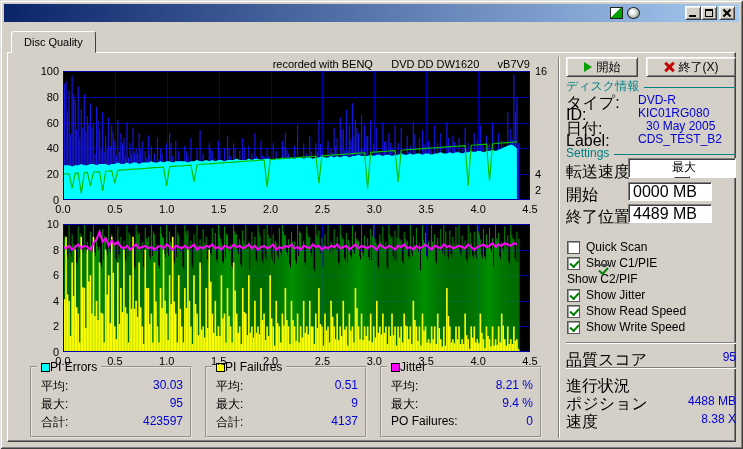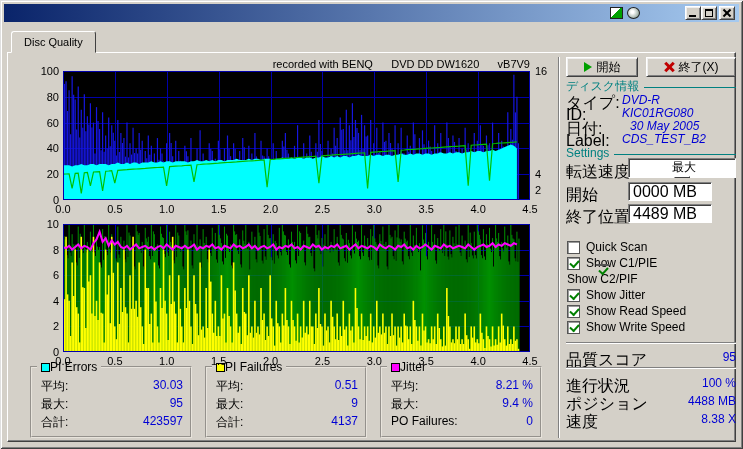--- a/index.html
+++ b/index.html
@@ -37,21 +37,21 @@
   .btn{position:absolute;height:20px;background:#d4d0c8;font-size:12px;
        border:1px solid;border-color:#fff #404040 #404040 #fff;box-shadow:inset 1px 1px 0 #efefef, inset -1px -1px 0 #808080;
        display:flex;align-items:center;justify-content:center;gap:5px;cursor:default;}
   .play-ico{width:0;height:0;border-left:8px solid #00a000;border-top:5px solid transparent;border-bottom:5px solid transparent;}
   .exit-ico{position:relative;width:10px;height:10px;}
   .exit-ico::before,.exit-ico::after{content:"";position:absolute;left:4px;top:-1px;width:3px;height:12px;background:#c00000;}
   .exit-ico::before{transform:rotate(45deg);} .exit-ico::after{transform:rotate(-45deg);}
   .sect{position:absolute;left:566px;width:170px;display:flex;align-items:center;gap:5px;color:var(--teal,#008080);font-size:12px;}
   .sect-line{flex:1;height:1px;background:var(--teal,#008080);margin-top:2px;}
   .lbl{position:absolute;left:566px;font-size:16px;}
-  .val{position:absolute;left:622px;font-size:12px;color:var(--vblue,#0000d4);font-style:italic;}
+  .val{position:absolute;left:638px;font-size:12px;color:var(--vblue,#0000d4);}
   .rval{position:absolute;left:566px;width:170px;text-align:right;font-size:12px;color:var(--vblue,#0000d4);}
   .tbx{position:absolute;height:19px;width:84px;background:#fff;font-size:16px;padding:1px 4px;
        border:1px solid;border-color:#808080 #fff #fff #808080;box-shadow:inset 1px 1px 0 #404040;font-family:inherit;color:#000;}
   .combo{position:absolute;left:628px;width:108px;height:20px;background:#fff;
        border:1px solid;border-color:#808080 #fff #fff #808080;box-shadow:inset 1px 1px 0 #404040;
        display:flex;align-items:center;}
   .combo-text{flex:1;padding-left:4px;font-size:12px;}
   .combo-btn{width:16px;height:16px;margin-right:1px;background:#d4d0c8;position:relative;
        border:1px solid;border-color:#fff #404040 #404040 #fff;}
   .combo-btn::after{content:"";position:absolute;left:3px;top:6px;border-left:4px solid transparent;border-right:4px solid transparent;border-top:4px solid #000;}
@@ -1242,21 +1242,20 @@
   <div class="cbrow" style="top:320px;">
     <span class="cb-box checked"></span>
       <span>Show Write Speed</span>
     </div>
 
   <div class="groove-h" style="left:566px;top:342px;width:170px;"></div>
   <span class="lbl" style="top:350px;">品質スコア</span>
   <span class="rval" style="top:350px;">95</span>
   <div class="groove-h" style="left:566px;top:367px;width:170px;"></div>
   <span class="lbl" style="top:376px;">進行状況</span>
-  <span class="rval" style="top:376px;">100 %</span>
   <span class="lbl" style="top:394px;">ポジション</span>
   <span class="rval" style="top:394px;">4488 MB</span>
   <span class="lbl" style="top:412px;">速度</span>
   <span class="rval" style="top:412px;">8.38 X</span>
 
   <div class="statbox" style="left:30px;">
     <div class="legend">
       <span class="swatch" style="background: rgb(0, 255, 255);"></span>
       <span>PI Errors</span>
       </div>

